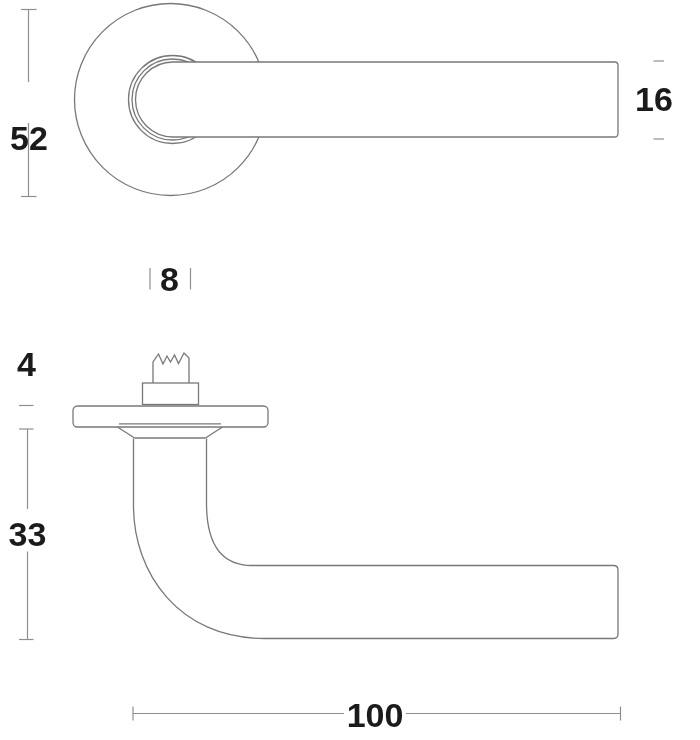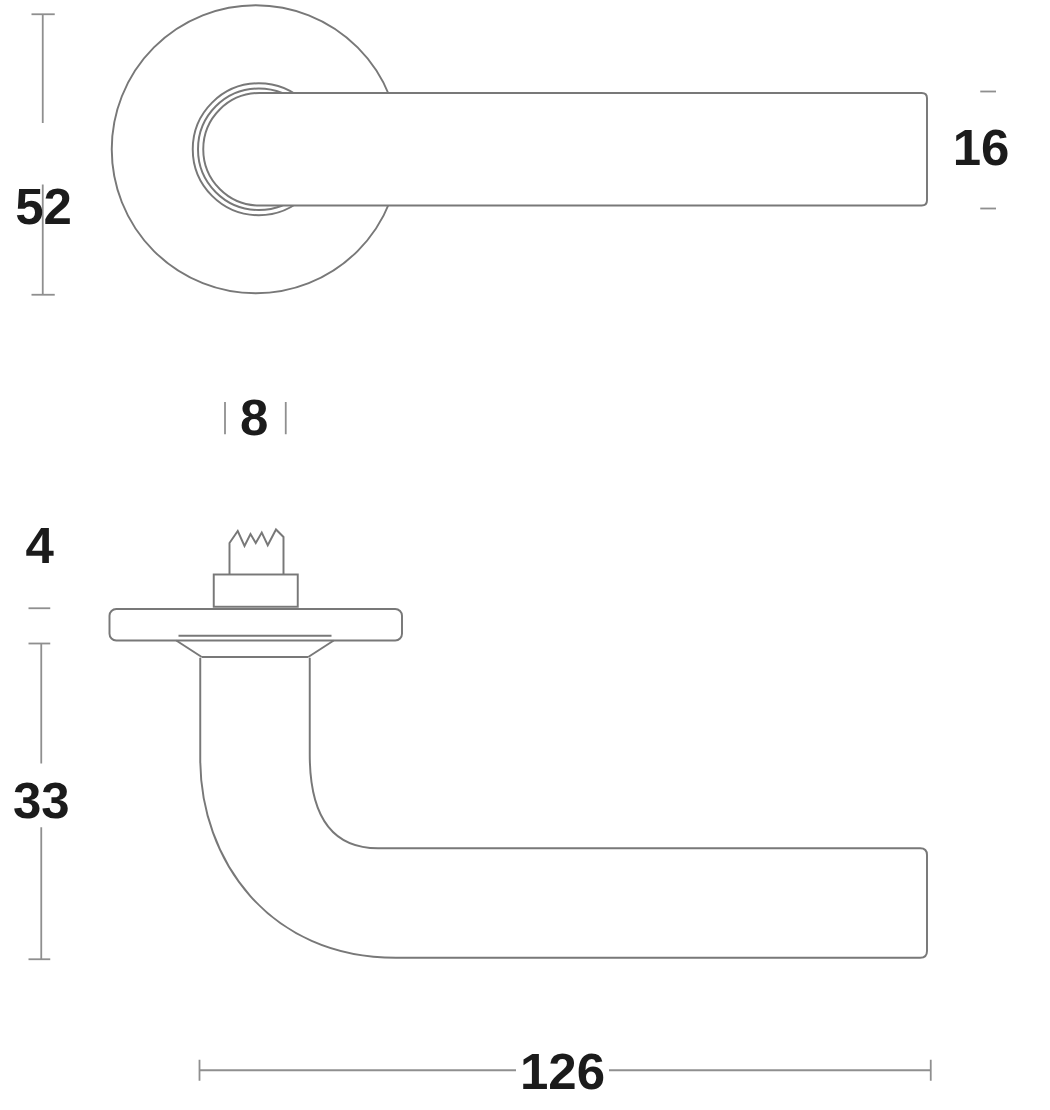--- a/index.html
+++ b/index.html
@@ -101,14 +101,14 @@
   <div class="dim-label" style="left:29px;top:103px;margin-top:35px;">52</div>
 
   <div class="dim-label" style="left:654px;top:98.5px;">16</div>
 
   <div class="dim-label" style="left:169.5px;top:278.5px;">8</div>
 
   <div class="dim-label" style="left:26.5px;top:364px;">4</div>
 
   <div class="dim-label" style="left:27.5px;top:533.5px;">33</div>
 
-  <div class="dim-label" style="left:375px;top:714.5px;">126</div>
+  <div class="dim-label" style="left:375px;top:714.5px;">100</div>
 </div>
 
 </body></html>

